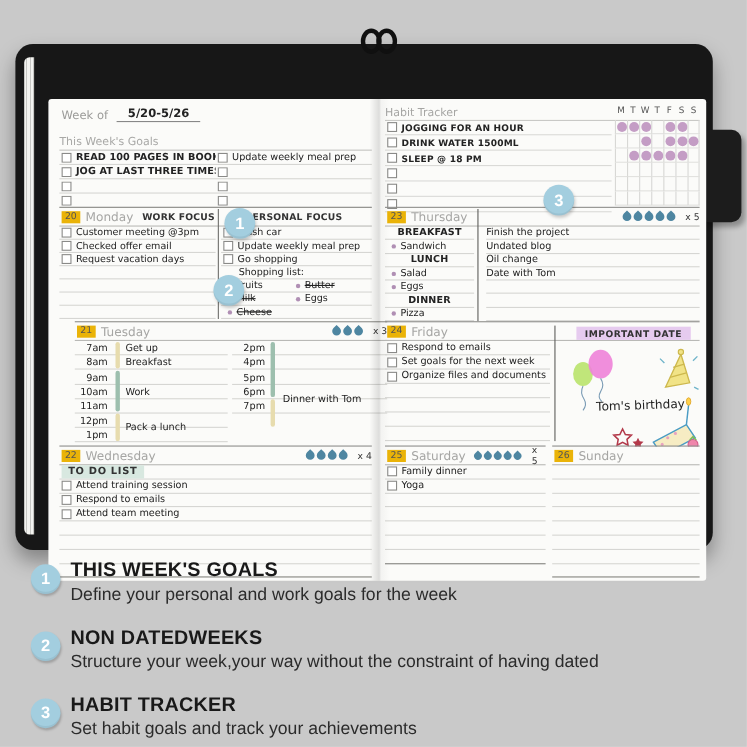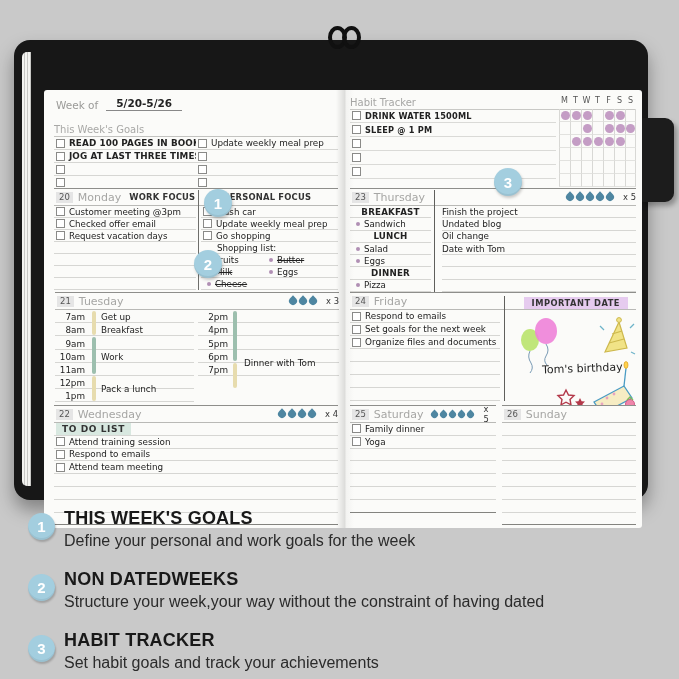--- a/index.html
+++ b/index.html
@@ -13,21 +13,21 @@
   .pen-loop{position:absolute;left:626px;top:78px;width:34px;height:84px;background:#1c1c1c;border-radius:4px 9px 9px 4px;box-shadow:3px 4px 5px rgba(0,0,0,.3)}
   .page-edges{position:absolute;left:8px;top:12px;width:9px;height:434px;background:repeating-linear-gradient(to right,#f3f3f0 0 2px,#c7c7c4 2px 3px);border-radius:5px 0 0 5px}
 
   
   .pages{position:absolute;left:30px;top:50px;width:598px;height:438px;background:#fbfbf9;border-radius:3px;overflow:hidden}
   .spine{position:absolute;left:292px;top:0;width:18px;height:100%;background:linear-gradient(to right,rgba(0,0,0,0),rgba(0,0,0,.12) 48%,rgba(0,0,0,.03) 58%,rgba(0,0,0,0));pointer-events:none}
 
   .sec{position:absolute;box-sizing:border-box}
   .sec-head{height:16px;display:flex;align-items:center;border-bottom:1px solid #b9b9b6}
   .day-sec{border-top:1.4px solid #8e8e8b}
-  .dnum{background:#e5e5e5;color:#555;font-size:8.5px;padding:0 3px;height:11px;line-height:11px;margin:0 5px 0 2px;flex:none}
+  .dnum{background:#eab308;color:#555;font-size:8.5px;padding:0 3px;height:11px;line-height:11px;margin:0 5px 0 2px;flex:none}
   .dname{color:#a6a6a4;font-size:11px;margin-right:8px;white-space:nowrap}
   .focus-title{font-size:8.4px;font-weight:700;color:#333;letter-spacing:.2px}
   .row{height:13px;border-bottom:1px solid #d6d6d3;display:flex;align-items:center;font-size:8.8px;color:#222;box-sizing:border-box;white-space:nowrap}
   .row.empty{color:transparent}
   .thick{border-bottom:1.6px solid #83837f}
   .cb{width:7px;height:7px;border:1px solid #8a8a88;background:#fff;margin:0 4px 0 2px;flex:none}
   .bullet{width:4px;height:4px;border-radius:50%;background:#b08fb4;margin:0 4px 0 6px;flex:none}
   .semib{font-weight:600;letter-spacing:.1px}
   .struck{text-decoration:line-through}
   .drops{margin-left:auto;display:flex;align-items:center;gap:2px;padding-right:4px}
@@ -46,21 +46,21 @@
   .monday{left:10px;top:98px;width:284px;height:101px}
   .mon-body{position:relative;height:84px}
   .mon-left{position:absolute;left:0;top:0;width:142px}
   .mon-right{position:absolute;left:147px;top:0;right:0}
   .vdiv{position:absolute;left:144px;top:-16px;bottom:0;width:1px;background:#6e6e6b}
   .mon-left .row,.mon-right .row{height:12px;font-size:8.7px}
   .shoptitle{padding-left:16px;font-size:9px}
   .shopcell{display:flex;align-items:center;width:62px;overflow:hidden}
 
   
-  .tuesday{left:11px;top:202px;width:284px;height:112px}
+  .tuesday{left:24px;top:202px;width:284px;height:112px}
   .tu-body{position:relative;height:93px}
   .tu-left{position:absolute;left:0;top:0;width:139px}
   .tu-right{position:absolute;left:143px;top:0;right:0}
   .trow{height:13.2px;border-bottom:1px solid #d6d6d3;display:flex;align-items:flex-end;box-sizing:border-box}
   .ttime{width:30px;text-align:right;font-size:8.8px;color:#222;flex:none}
   .tevent{margin-left:16px;font-size:8.8px;color:#222;white-space:nowrap}
   .bar{position:absolute;width:4px;border-radius:2px}
   .bar.tan{background:#e7dcae}
   .bar.green{background:#9dbfae}
   .tu-left .bar{left:37px}
@@ -359,25 +359,29 @@
             <span>T</span>
             <span>W</span>
             <span>T</span>
             <span>F</span>
             <span>S</span>
             <span>S</span>
           </div>
         <div class="hrows">
           <div class="hrow">
               <span class="cb"></span>
+              <span>JOGGING FOR AN HOUR</span>
+            </div>
+          <div class="hrow">
+              <span class="cb"></span>
               <span>DRINK WATER 1500ML</span>
             </div>
           <div class="hrow">
               <span class="cb"></span>
-              <span>SLEEP @ 1 PM</span>
+              <span>SLEEP @ 18 PM</span>
             </div>
           <div class="hrow">
               <span class="cb"></span>
             </div>
           <div class="hrow">
               <span class="cb"></span>
             </div>
           <div class="hrow">
               <span class="cb"></span>
             </div>

